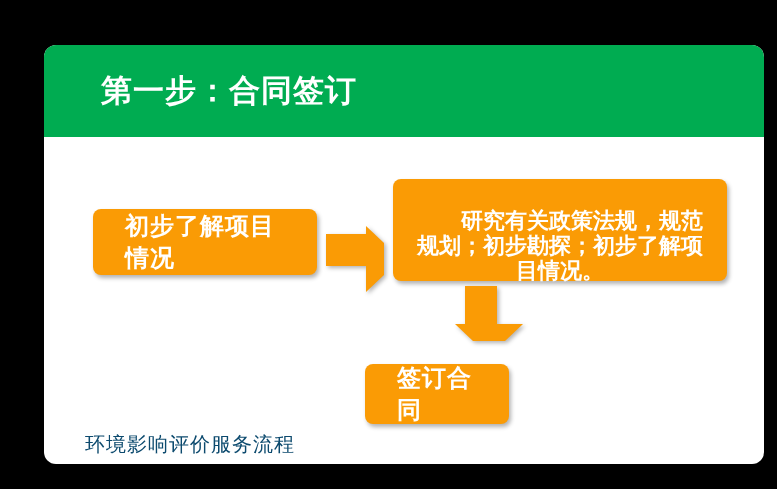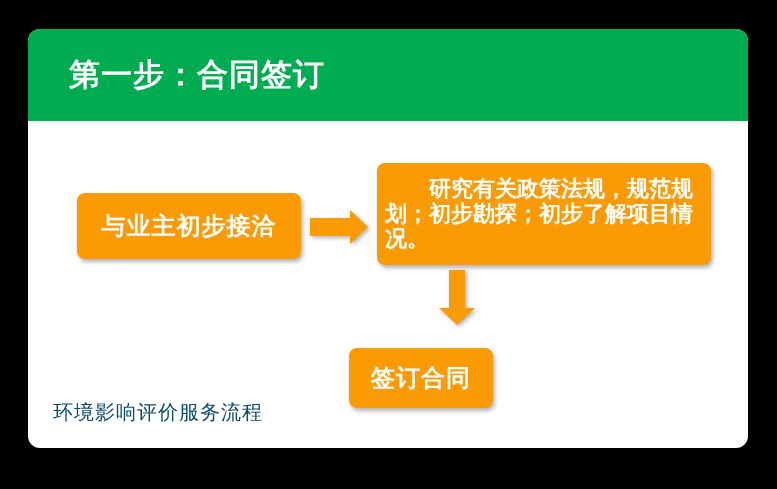--- a/index.html
+++ b/index.html
@@ -1,15 +1,15 @@
 <!DOCTYPE html>
 <html><head>
 <meta charset="utf-8">
 <style>
-  * { margin: 0; padding: 0; box-sizing: border-box; }
+  * { margin: 0; padding: 16px; box-sizing: border-box; }
   html, body { width: 777px; height: 489px; }
   body {
     background: #000000;
     font-family: "Liberation Sans", sans-serif;
     position: relative;
     overflow: hidden;
   }
   .card {
     position: absolute;
     left: 28px; top: 29px;
@@ -48,21 +48,21 @@
     font-size: 24px;
     letter-spacing: 1px;
   }
   .box2 {
     left: 349px; top: 134px;
     width: 334px; height: 102px;
     font-size: 22px;
     line-height: 25px;
     padding: 13px 8px;
   }
-  .box2 .box2-text { text-indent: 2em; text-align: left; }
+  .box2 .box2-text { text-indent: 2em; text-align: center; }
   .box3 {
     left: 321px; top: 309px;
     width: 144px; height: 60px;
     display: flex; align-items: center; justify-content: center;
     font-size: 24px;
     letter-spacing: 1px;
     margin-top: 10px;
   }
   .arrow-right {
     position: absolute;
@@ -111,21 +111,21 @@
 </head>
 <body>
 
 <div class="card">
 
   <div class="header">
     <div class="title">第一步：合同签订</div>
   </div>
 
   <div class="flowbox box1">
-    <span>与业主初步接洽</span>
+    <span>初步了解项目情况</span>
   </div>
 
   <div class="arrow-right">
     <div class="shaft"></div>
     <div class="head"></div>
   </div>
 
   <div class="flowbox box2">
     <div class="box2-text">研究有关政策法规，规范规划；初步勘探；初步了解项目情况。</div>
   </div>

